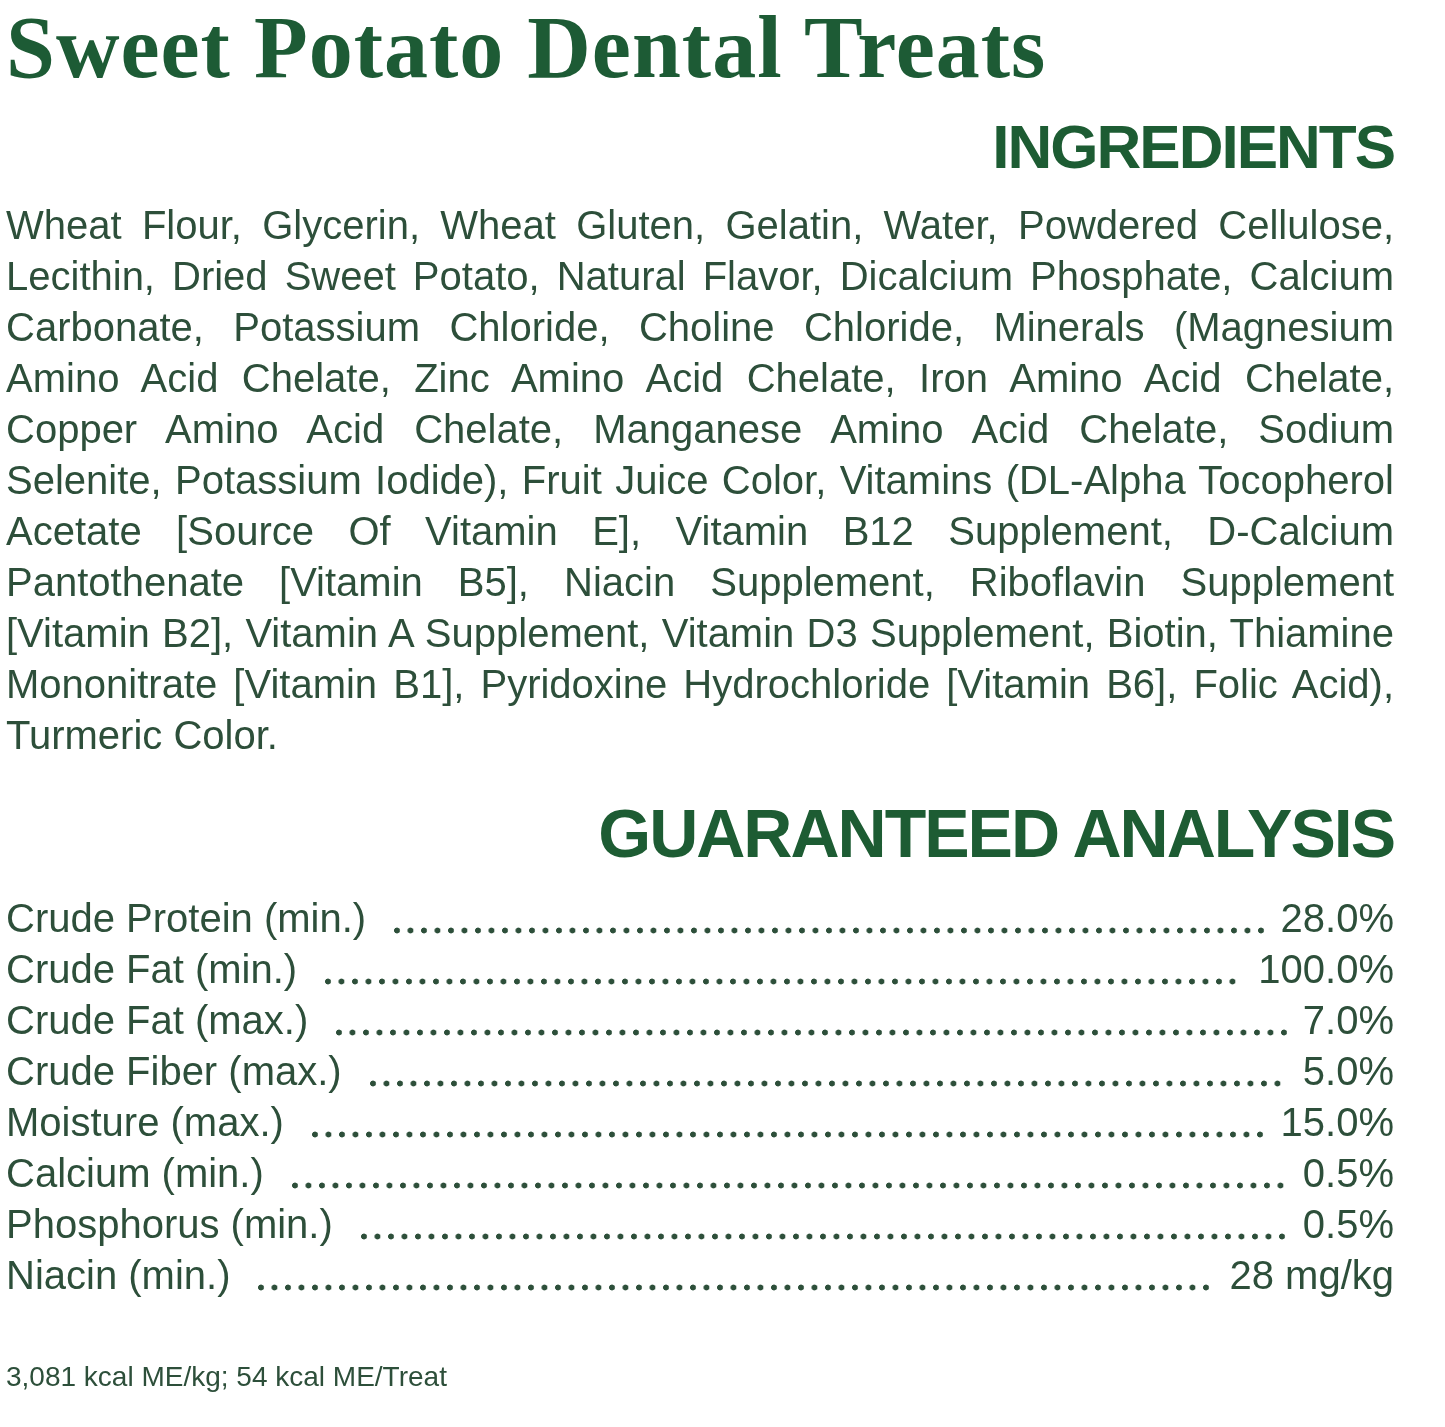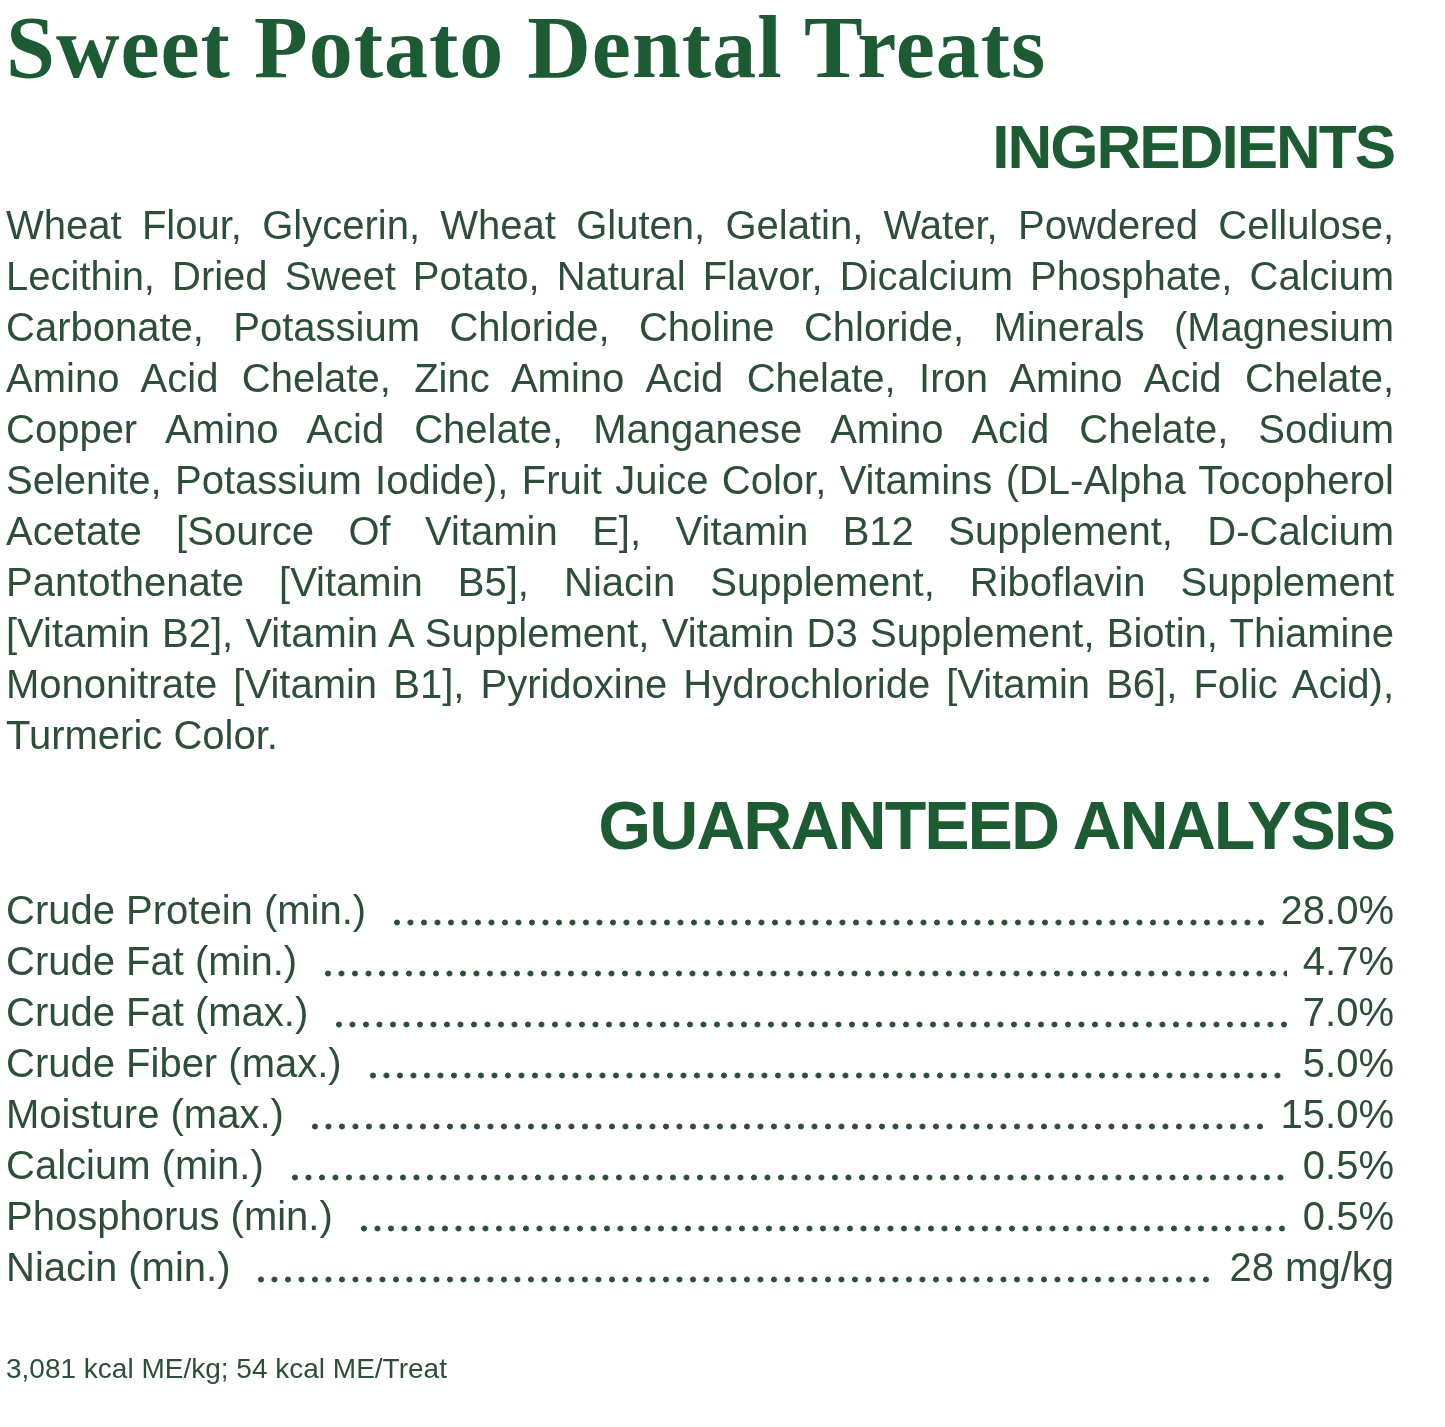--- a/index.html
+++ b/index.html
@@ -36,21 +36,21 @@
     letter-spacing:-2px;
     margin:0;
     line-height:1.0;
     white-space:nowrap;
     text-align:right;
   }
   .ingredients-heading{font-size:62px;margin-bottom:22px;}
   .ingredients-text{
     font-size:40px;
     line-height:51px;
-    margin:0 0 30px 0;
+    margin:0 0 38px 0;
     text-align:justify;
     color:var(--body-green);
   }
   .ga-heading{font-size:68px;margin-bottom:26px;margin-top:6px;}
   .ga-table{font-size:40px;}
   .ga-row{
     display:flex;
     align-items:baseline;
     line-height:51px;
     white-space:nowrap;
@@ -99,21 +99,21 @@
 
     <div class="ga-table">
       <div class="ga-row">
         <span class="ga-label">Crude Protein (min.)</span>
         <span class="leader"></span>
         <span class="ga-value">28.0%</span>
       </div>
       <div class="ga-row">
         <span class="ga-label">Crude Fat (min.)</span>
         <span class="leader"></span>
-        <span class="ga-value">4.7%</span>
+        <span class="ga-value">100.0%</span>
       </div>
       <div class="ga-row">
         <span class="ga-label">Crude Fat (max.)</span>
         <span class="leader"></span>
         <span class="ga-value">7.0%</span>
       </div>
       <div class="ga-row">
         <span class="ga-label">Crude Fiber (max.)</span>
         <span class="leader"></span>
         <span class="ga-value">5.0%</span>

